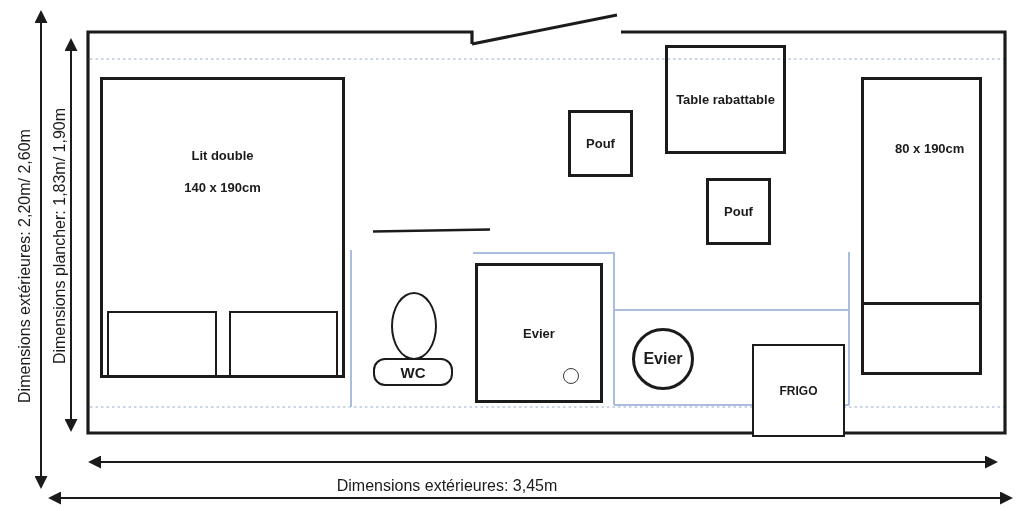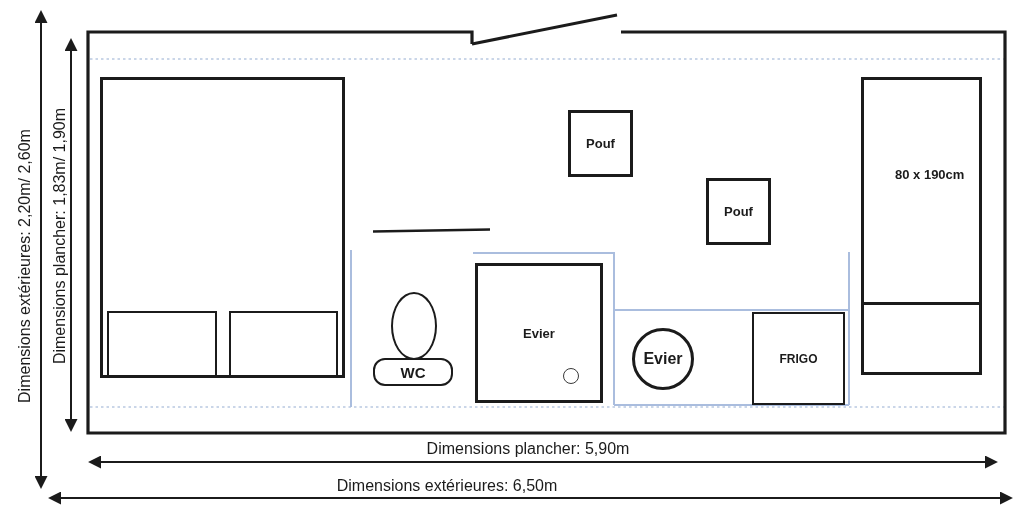--- a/index.html
+++ b/index.html
@@ -7,32 +7,32 @@
     position:relative;width:1024px;height:511px;background:#ffffff;
     font-family:"Liberation Sans",sans-serif;color:#1b1b1b;overflow:hidden;
   }
   svg.layer{position:absolute;left:0;top:0;width:1024px;height:511px;}
   .box{
     position:absolute;box-sizing:border-box;border:3px solid #1b1b1b;
     display:flex;align-items:center;justify-content:center;
     font-weight:bold;font-size:13px;text-align:center;background:transparent;
   }
   .thin{border-width:2.5px;}
-  .whitebg{background:#ffffff;}
+  .whitebg{background:#ffffff;margin-top:32px;}
   .dim-label{
     position:absolute;font-size:16px;font-weight:400;white-space:nowrap;
     transform:translate(-50%,-50%);
   }
   .dim-label.vert{transform:translate(-50%,-50%) rotate(-90deg);}
   .bed-labels{position:absolute;left:100px;top:148px;width:245px;text-align:center;
     font-weight:bold;font-size:13px;}
   .bed-labels .line2{margin-top:17px;}
   .bunk-labels{position:absolute;left:895px;top:136px;width:82px;text-align:left;
     font-weight:bold;font-size:13px;line-height:17px;}
-  .bunk-labels .line2{margin-top:30px;}
+  .bunk-labels .line2{margin-top:4px;}
   .drain{position:absolute;left:563px;top:368px;width:16px;height:16px;
     border:1.5px solid #3a3a3a;border-radius:50%;box-sizing:border-box;}
   .wc-oval{position:absolute;left:391px;top:292px;width:46px;height:68px;
     border:2.5px solid #1b1b1b;border-radius:50%;box-sizing:border-box;}
   .wc-box{position:absolute;left:373px;top:358px;width:80px;height:28px;
     border:2.5px solid #1b1b1b;border-radius:12px;box-sizing:border-box;background:#fff;
     display:flex;align-items:center;justify-content:center;font-weight:bold;font-size:15px;}
   .evier{position:absolute;left:632px;top:328px;width:62px;height:62px;
     border:3px solid #1b1b1b;border-radius:50%;box-sizing:border-box;background:#fff;
     display:flex;align-items:center;justify-content:center;font-weight:bold;font-size:16px;}
@@ -63,30 +63,37 @@
     <line x1="472" y1="44" x2="617" y2="15" stroke="#1b1b1b" stroke-width="3"></line>
     <line x1="373" y1="231.5" x2="490" y2="229.5" stroke="#1b1b1b" stroke-width="2.6"></line>
 
     <line x1="41" y1="12" x2="41" y2="487" stroke="#1b1b1b" stroke-width="2" marker-start="url(#ah)" marker-end="url(#ah)"></line>
     <line x1="71" y1="40" x2="71" y2="430" stroke="#1b1b1b" stroke-width="2" marker-start="url(#ah)" marker-end="url(#ah)"></line>
     <line x1="90" y1="462" x2="996" y2="462" stroke="#1b1b1b" stroke-width="2" marker-start="url(#ah)" marker-end="url(#ah)"></line>
     <line x1="50" y1="498" x2="1011" y2="498" stroke="#1b1b1b" stroke-width="2" marker-start="url(#ah)" marker-end="url(#ah)"></line>
   </svg>
 
   <div class="box" style="left:100px;top:77px;width:245px;height:301px;"></div>
+  <div class="bed-labels">
+    <div>Lit double</div>
+    <div class="line2">140 x 190cm</div>
+  </div>
   <div class="box thin" style="left:107px;top:311px;width:110px;height:66px;"></div>
   <div class="box thin" style="left:229px;top:311px;width:109px;height:66px;"></div>
 
   <div class="box" style="left:568px;top:110px;width:65px;height:67px;">
     <span>Pouf</span>
   </div>
   <div class="box" style="left:706px;top:178px;width:65px;height:67px;">
     <span>Pouf</span>
   </div>
 
+  <div class="box" style="left:665px;top:45px;width:121px;height:109px;">
+    <span>Table rabattable</span>
+  </div>
 
   <div class="box" style="left:861px;top:77px;width:121px;height:298px;">
     <div class="bunk-divider"></div>
   </div>
   <div class="bunk-labels">
     <div class="line2">80 x 190cm</div>
   </div>
 
   <div class="wc-oval"></div>
   <div class="wc-box">
@@ -101,16 +108,15 @@
   <div class="evier">
     <span>Evier</span>
   </div>
 
   <div class="box thin whitebg" style="left:752px;top:312px;width:93px;height:93px;font-size:12px;">
     <span>FRIGO</span>
   </div>
 
   <div class="dim-label vert" style="left:25px;top:266px;">Dimensions extérieures: 2,20m/ 2,60m</div>
   <div class="dim-label vert" style="left:60px;top:236px;">Dimensions plancher: 1,83m/ 1,90m</div>
-  <div class="dim-label" style="left:528px;top:449px;">Dimensions plancher: 5,90m</div>
-  <div class="dim-label" style="left:447px;top:486px;">Dimensions extérieures: 6,50m</div>
+  <div class="dim-label" style="left:447px;top:486px;">Dimensions extérieures: 3,45m</div>
 
 </div>
 
 </body></html>

